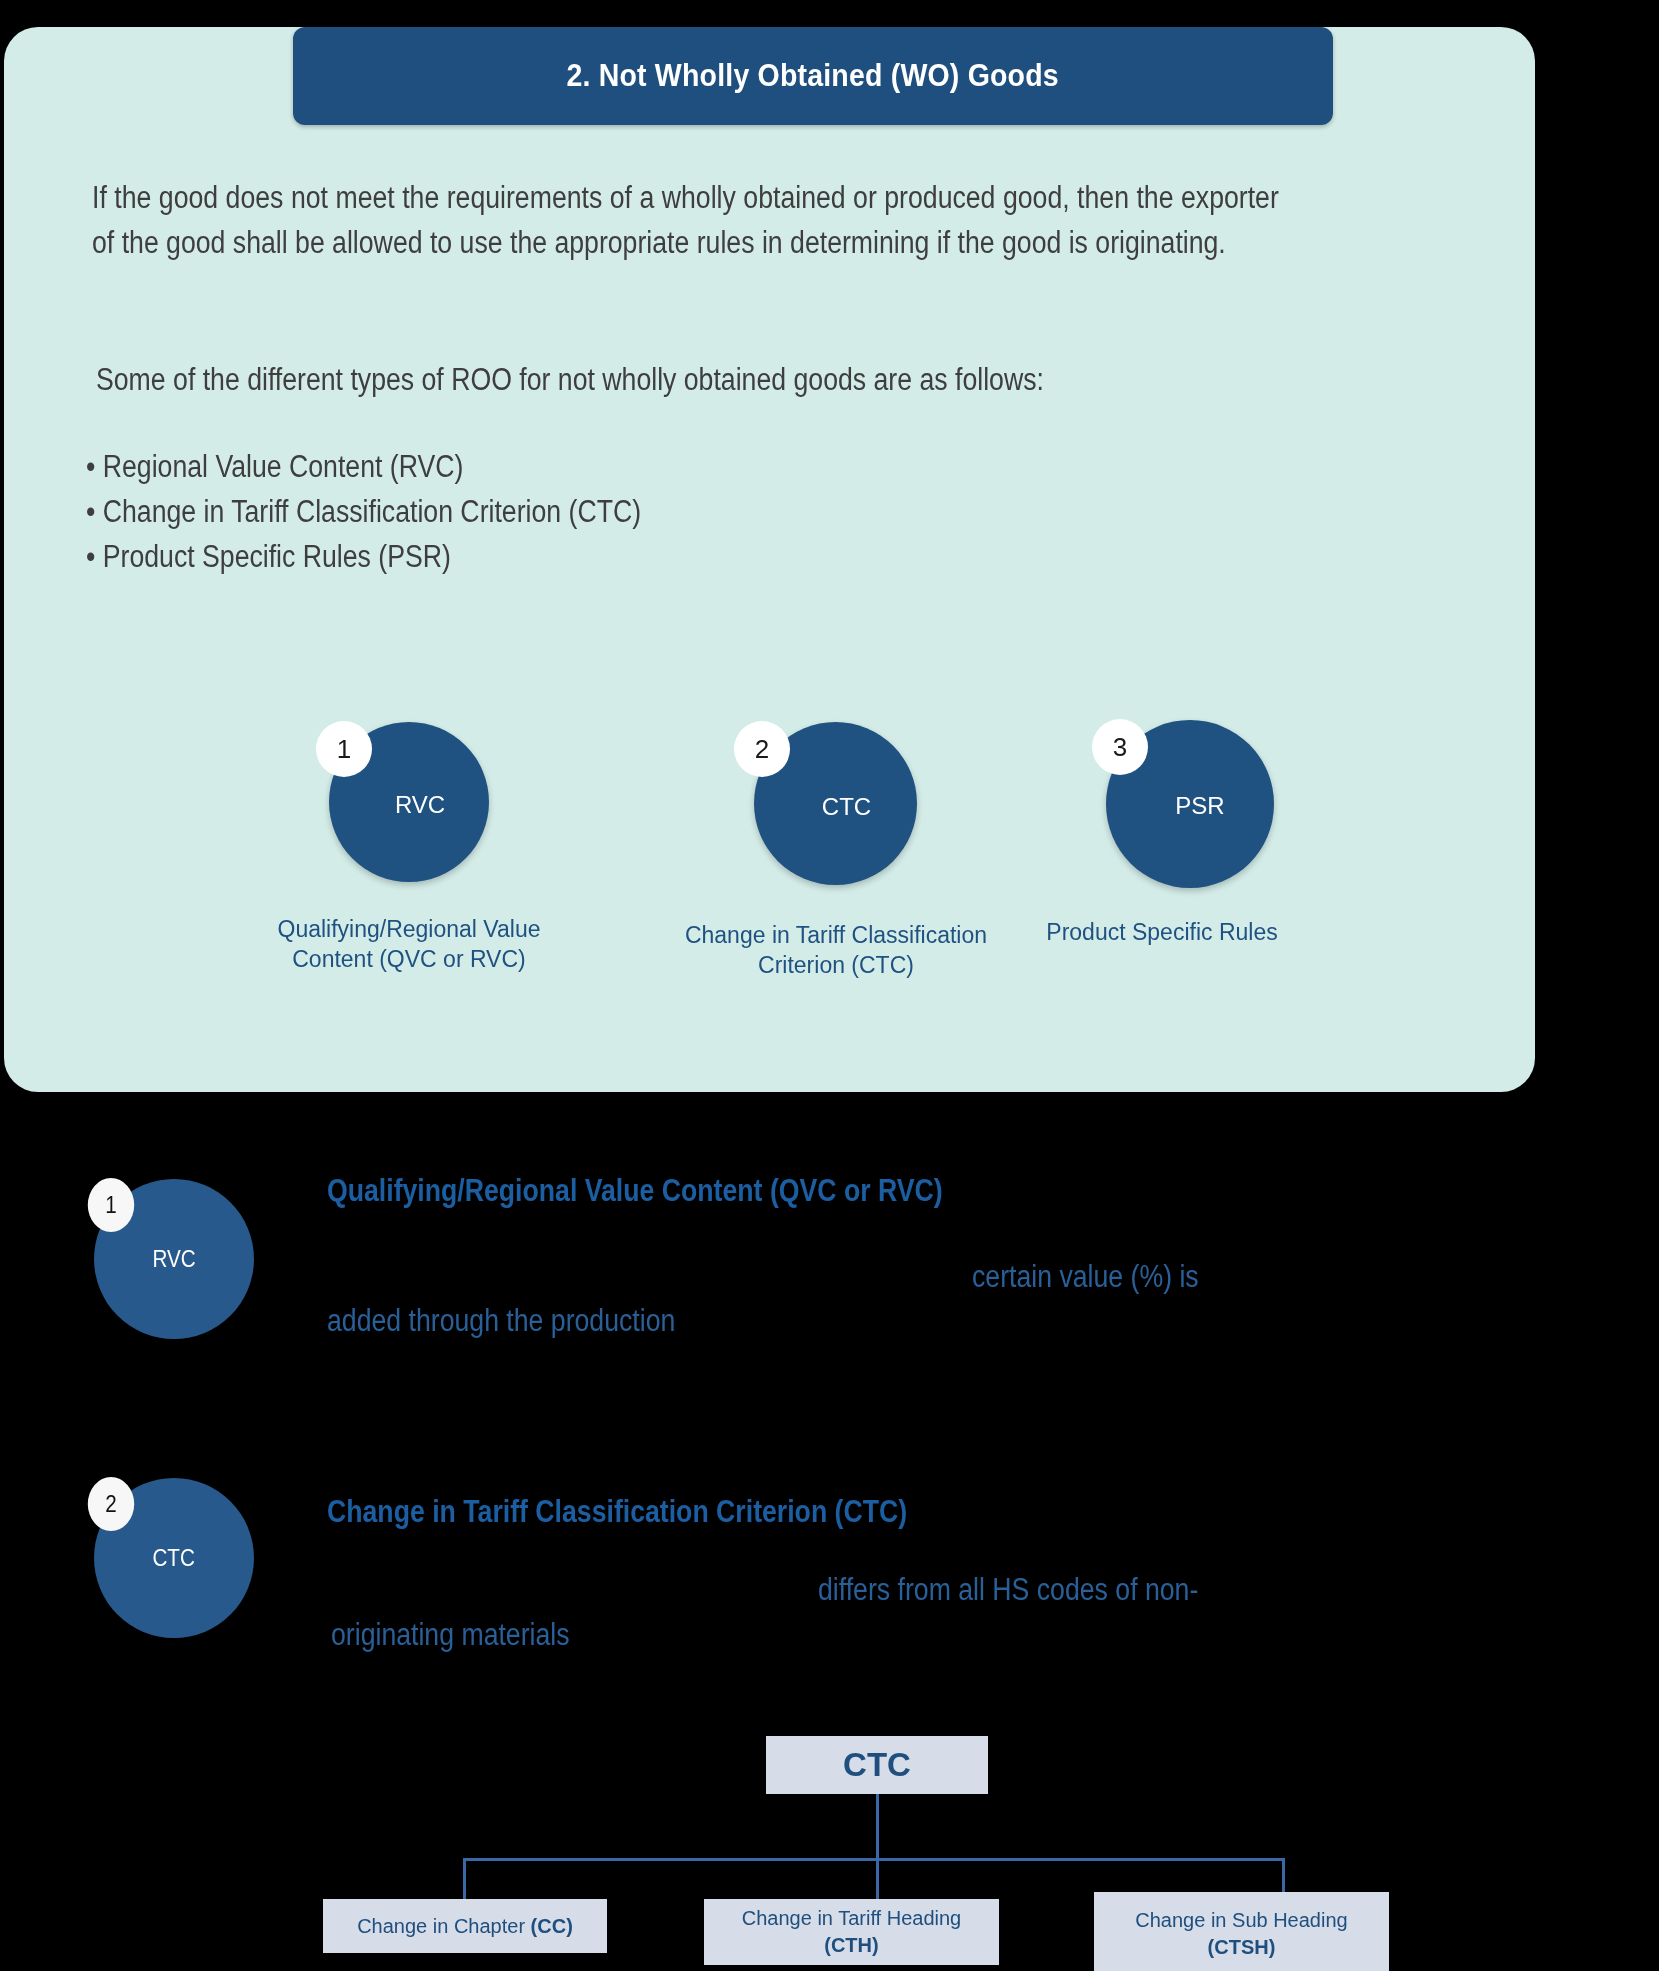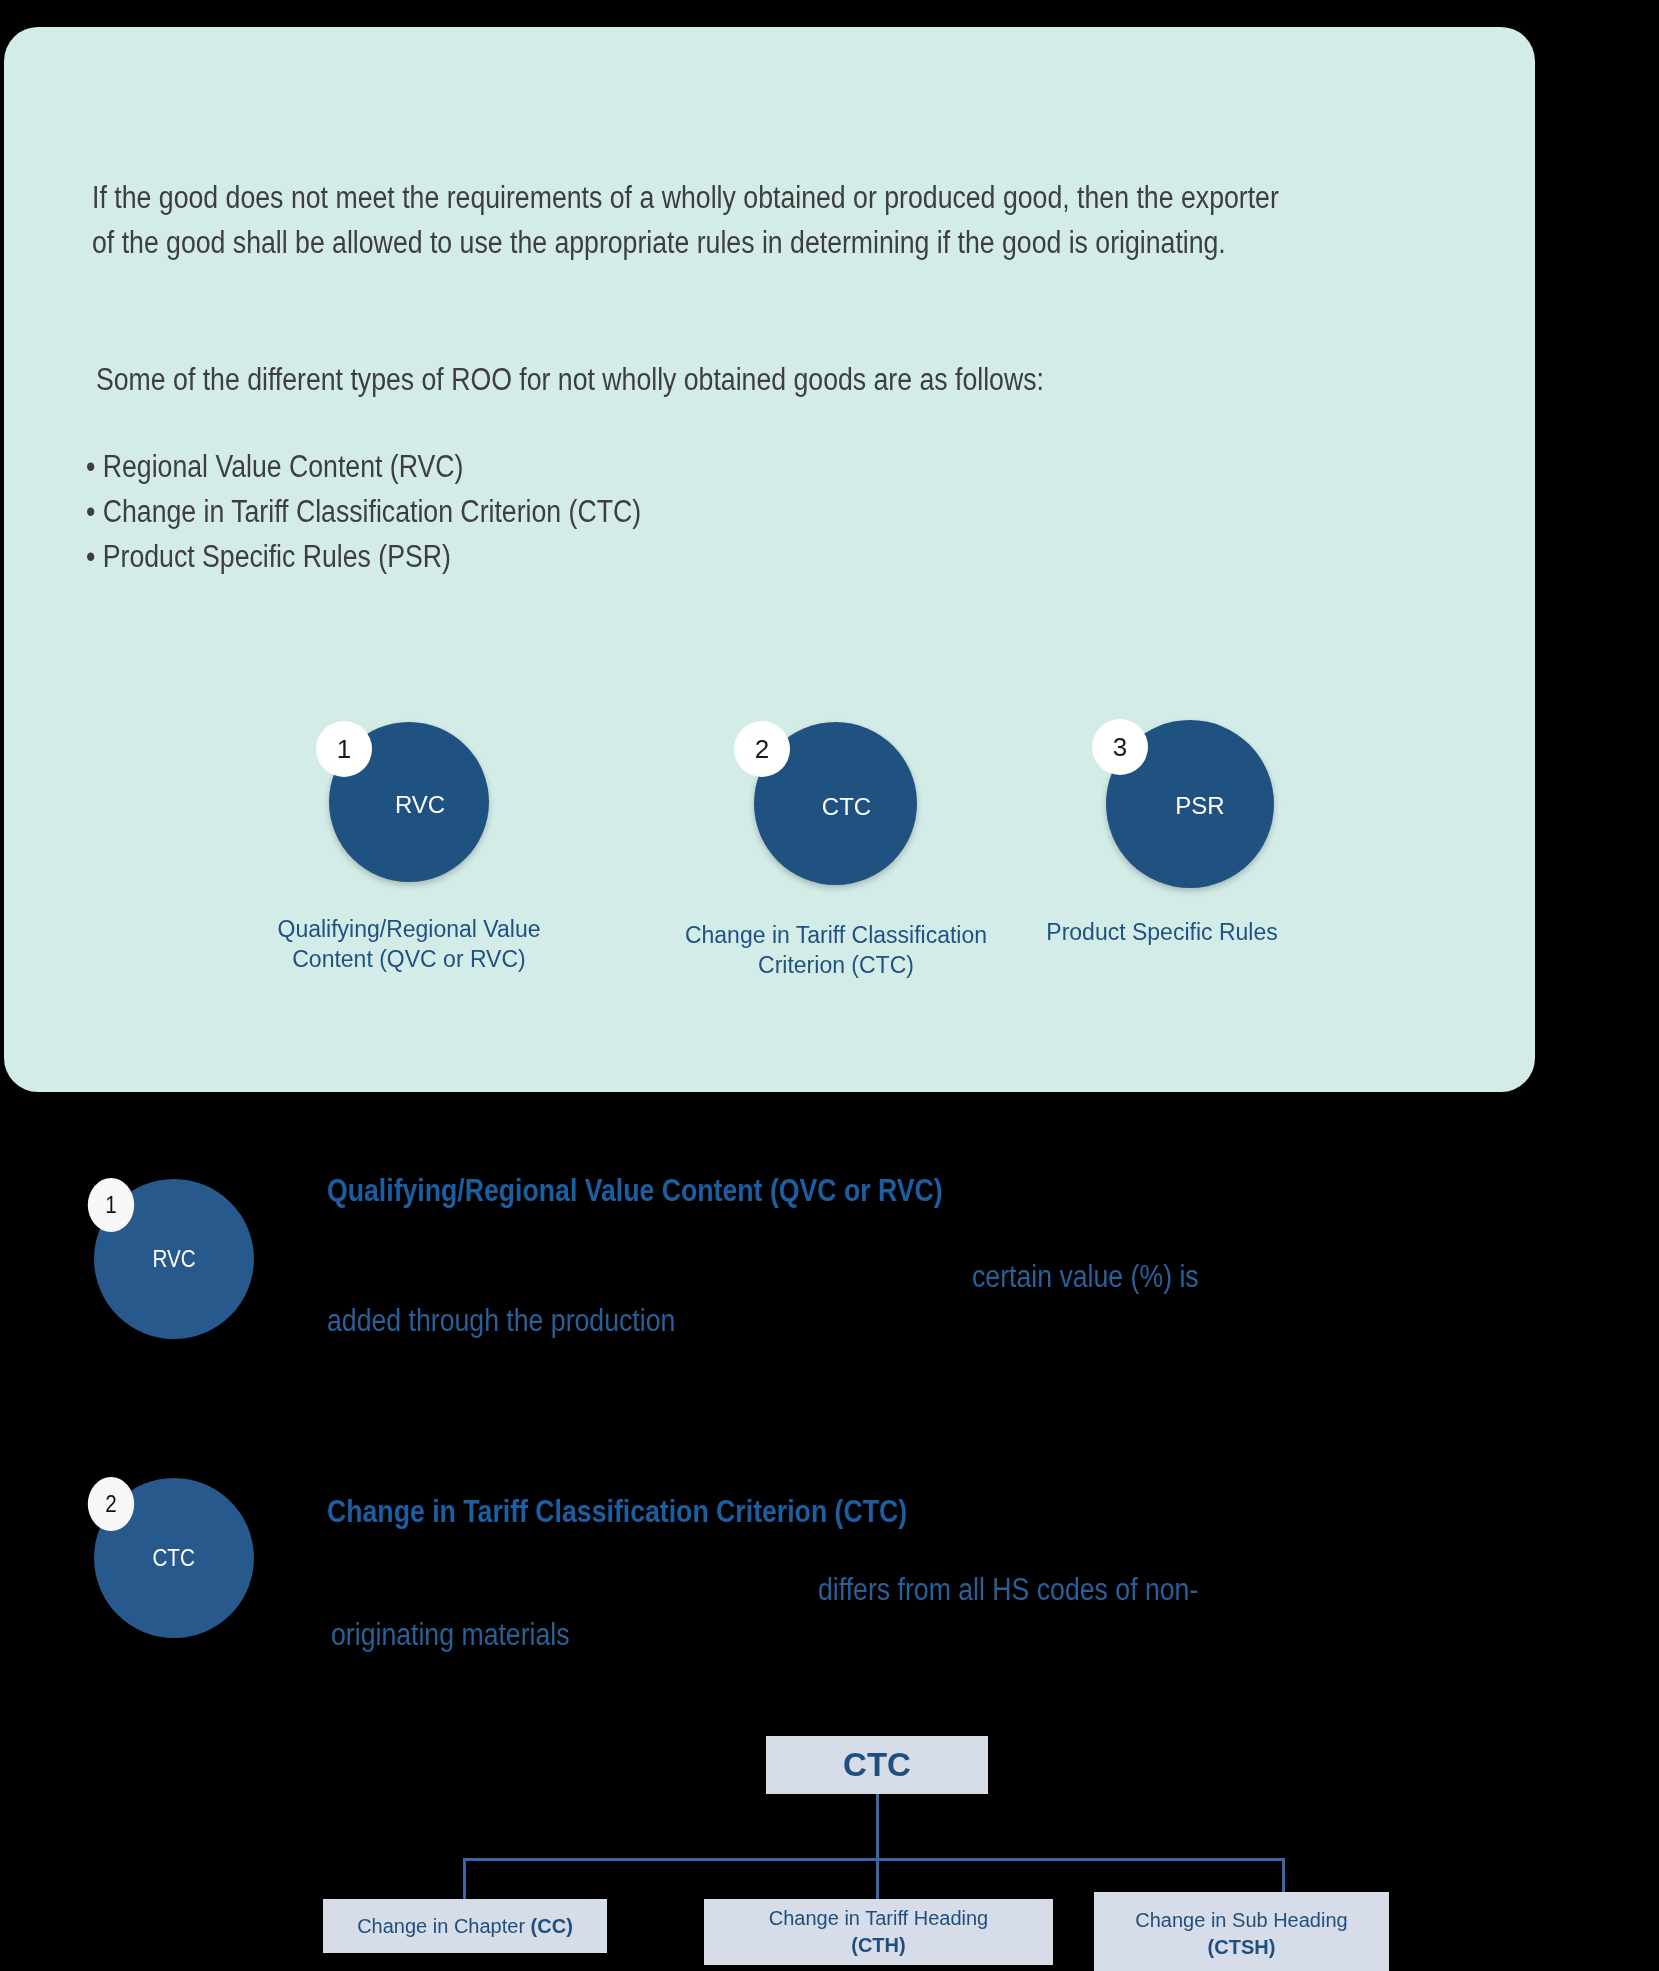--- a/index.html
+++ b/index.html
@@ -126,35 +126,38 @@
     position:absolute;background:#d6dce8;
     display:flex;align-items:center;justify-content:center;
     text-align:center;color:#1f4f7e;
     font-family:"Liberation Sans","DejaVu Sans",sans-serif;
   }
   #tree-root{left:766px;top:1736px;width:222px;height:58px;}
   #tree-root .t{font-size:33px;font-weight:bold;}
   .leaf{font-size:20px;line-height:27px;padding:0 8px;}
   .leaf b{font-weight:bold;}
   #leaf1{left:323px;top:1899px;width:284px;height:54px;align-items:center;}
-  #leaf2{left:704px;top:1899px;width:349px;height:66px;}
+  #leaf2{left:704px;top:1899px;width:295px;height:66px;}
   #leaf3{left:1094px;top:1892px;width:295px;height:84px;}
 
   .conn{position:absolute;background:#3a67a8;}
   #conn-vert-main{left:876px;top:1794px;width:3px;height:66px;}
   #conn-horiz{left:463px;top:1858px;width:822px;height:3px;}
   #conn-v1{left:463px;top:1858px;width:3px;height:42px;}
   #conn-v2{left:876px;top:1858px;width:3px;height:42px;}
   #conn-v3{left:1282px;top:1858px;width:3px;height:36px;}
 </style>
 </head>
 <body>
 
 <div id="top-panel">
 
+  <div id="title-banner">
+    <span class="t">2. Not Wholly Obtained (WO) Goods</span>
+  </div>
 
   <div class="body-text" id="para1">If the good does not meet the requirements of a wholly obtained or produced good, then the exporter of the good shall be allowed to use the appropriate rules in determining if the good is originating.</div>
 
   <div class="body-text" id="para2">Some of the different types of ROO for not wholly obtained goods are as follows:</div>
 
   <div class="body-text" id="bullets">
     <div class="b">• Regional Value Content (RVC)</div>
     <div class="b">• Change in Tariff Classification Criterion (CTC)</div>
     <div class="b">• Product Specific Rules (PSR)</div>
   </div>

